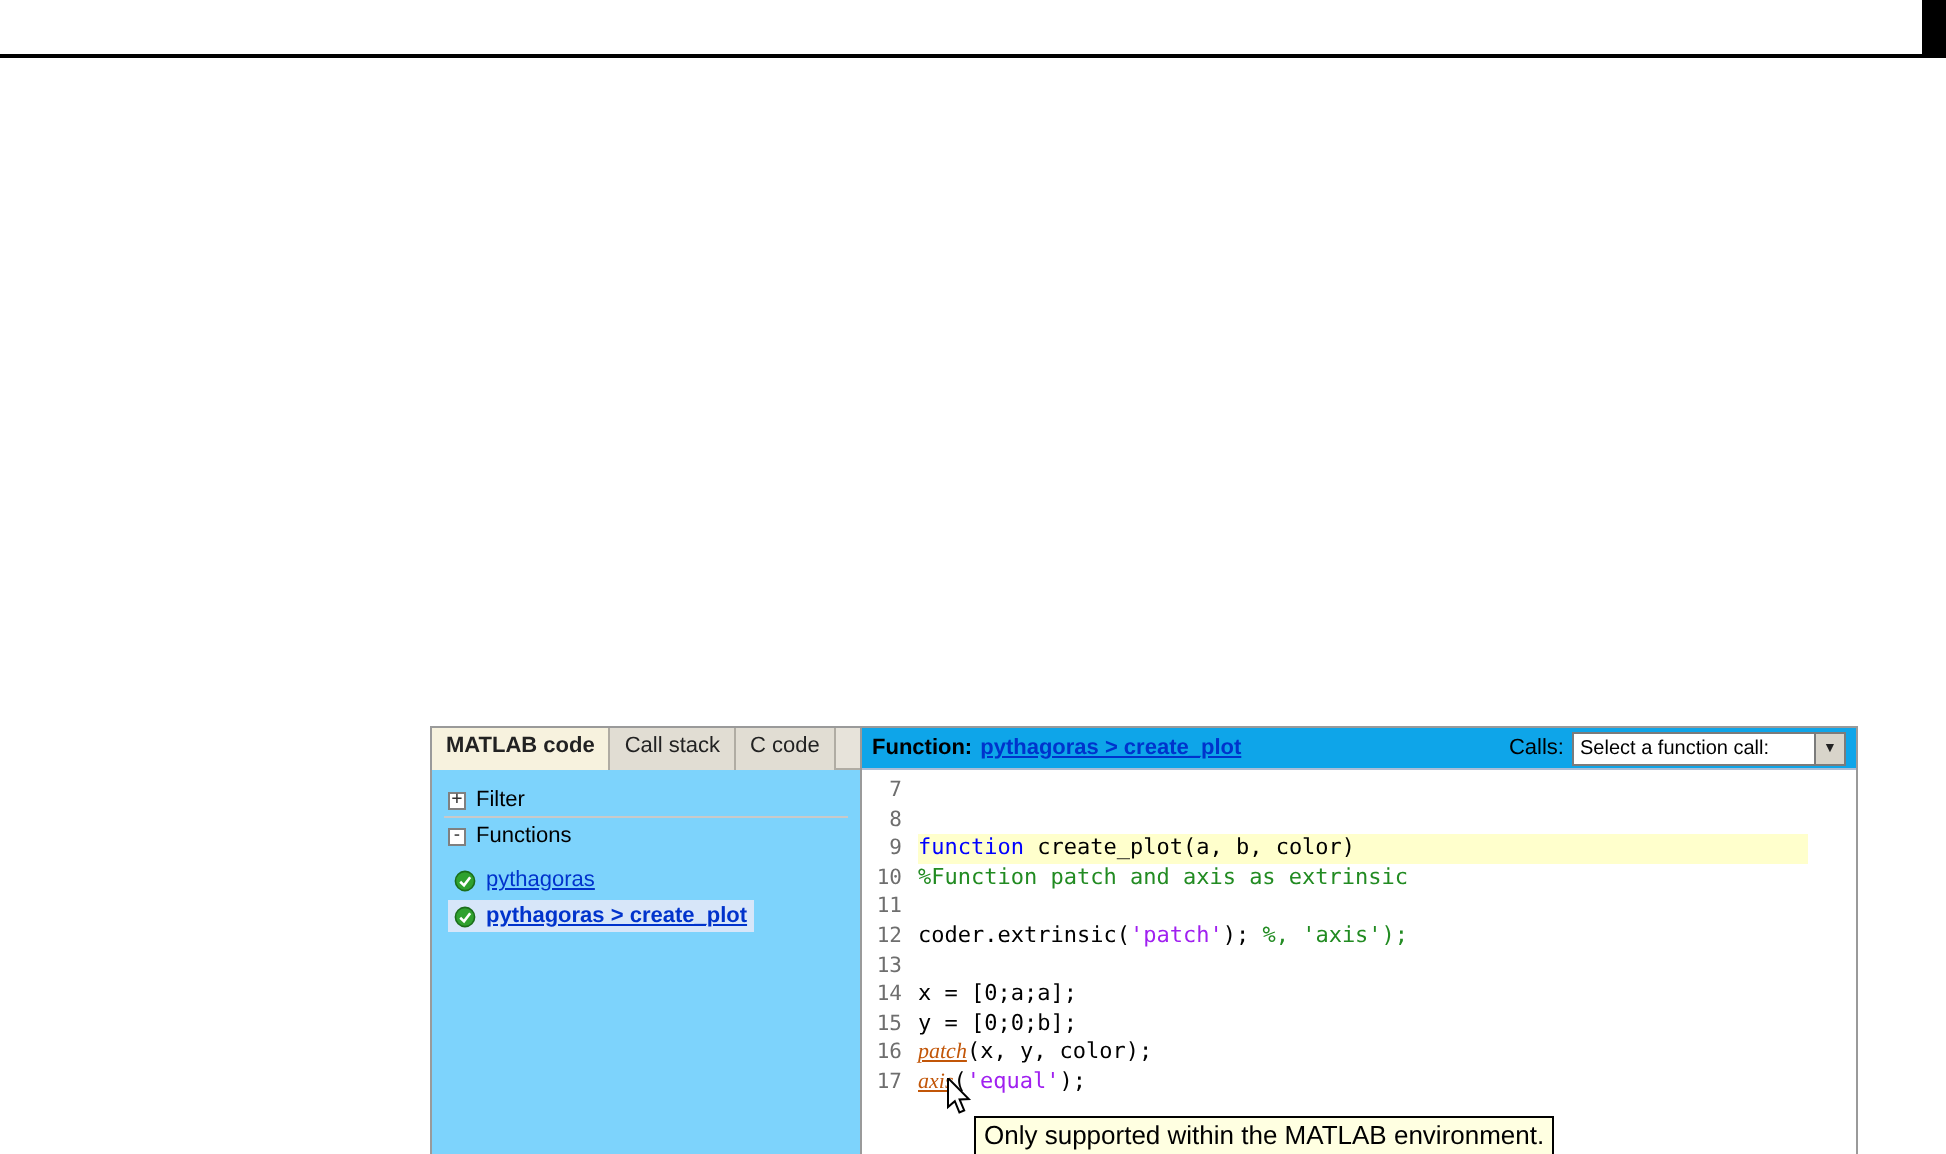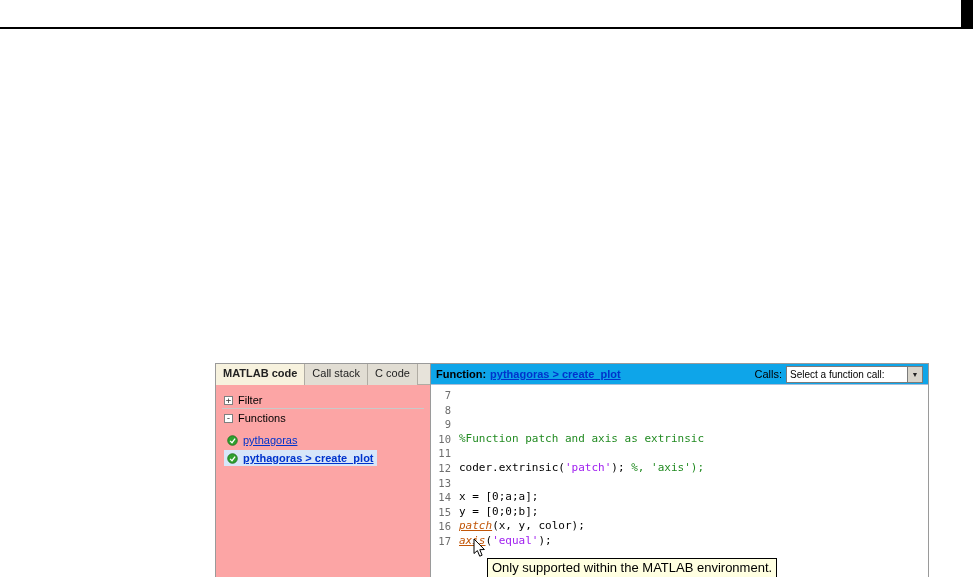--- a/index.html
+++ b/index.html
@@ -9,21 +9,21 @@
     overflow:hidden; font-family:"Liberation Sans", sans-serif; font-size:11px;
   }
   .top-border { position:absolute; left:0; top:27px; width:973px; height:2px; background:#000; }
   .corner-block { position:absolute; right:0; top:0; width:12px; height:27px; background:#000; }
 
   .report { position:absolute; left:215px; top:363px; width:714px; height:215px;
             border:1px solid #9a9a9a; background:#fff; }
 
   
   .left-panel { position:absolute; left:0; top:0; width:215px; height:100%;
-                border-right:1px solid #9a9a9a; background:#fca5a5; }
+                border-right:1px solid #9a9a9a; background:#7dd3fc; }
   .tab-bar { display:flex; height:21px; background:#e7e3da; border-bottom:1px solid #b0aca3; }
   .tab { padding:3px 7px 0 7px; font-size:11px; color:#222; background:#e1ddd3;
          border-right:1px solid #b0aca3; height:21px; cursor:default; }
   .tab.active { background:#f7f2de; font-weight:bold; }
   .tree-row { position:absolute; left:8px; display:flex; align-items:center; gap:5px; }
   .row-filter { top:30px; }
   .row-functions { top:48px; }
   .expand-box { display:inline-flex; width:9px; height:9px; border:1px solid #808080;
                 background:#fff; align-items:center; justify-content:center;
                 font-size:9px; line-height:7px; color:#333; font-family:"DejaVu Sans Mono",monospace; }
@@ -52,21 +52,21 @@
   .code-listing { position:absolute; left:0; right:0; top:21px; bottom:0; padding-top:3px;
                   font-family:"DejaVu Sans Mono", monospace; font-size:11px; background:#fff; }
   .code-line { display:flex; height:14.6px; line-height:14.6px; white-space:pre; }
   .line-num { width:20px; flex:none; text-align:right; margin-right:8px; color:#6e6e6e; font-size:10.5px; }
   .line-content { flex:1; margin-right:24px; }
   .code-line.hl .line-content { background:#ffffcc; }
   .sg-pl { color:#000; }
   .sg-kw { color:#0000ff; }
   .sg-cm { color:#228b22; }
   .sg-st { color:#a020f0; }
-  .sg-xl { color:#c25608; font-style:italic; text-decoration:underline; cursor:pointer; }
+  .sg-xl { color:#c25608; font-style:italic; text-decoration:underline; cursor:pointer;font-family:Liberation Serif, serif; }
 
   .tooltip { position:absolute; left:487px; top:558px; background:#ffffe1; border:1px solid #000;
              padding:1px 4px 2px 4px; font-size:13px; white-space:nowrap; z-index:6;
              font-family:"Liberation Sans", sans-serif; }
   .cursor { position:absolute; left:473px; top:539px; z-index:7; }
 </style>
 </head>
 <body>
 
 <div class="screen">
@@ -127,21 +127,21 @@
             <span class="dd-arrow-btn">
               <span>▼</span>
             </span>
           </span>
         </span>
       </div>
 
       <div class="code-listing">
           <div class="code-line"><span class="line-num">7</span><span class="line-content"></span></div>
           <div class="code-line"><span class="line-num">8</span><span class="line-content"></span></div>
-          <div class="code-line hl"><span class="line-num">9</span></div>
+          <div class="code-line hl"><span class="line-num">9</span><span class="line-content"><span class="sg-kw">function </span><span class="sg-pl">create_plot(a, b, color)</span></span></div>
           <div class="code-line"><span class="line-num">10</span><span class="line-content"><span class="sg-cm">%Function patch and axis as extrinsic</span></span></div>
           <div class="code-line"><span class="line-num">11</span><span class="line-content"></span></div>
           <div class="code-line"><span class="line-num">12</span><span class="line-content"><span class="sg-pl">coder.extrinsic(</span><span class="sg-st">'patch'</span><span class="sg-pl">); </span><span class="sg-cm">%, 'axis');</span></span></div>
           <div class="code-line"><span class="line-num">13</span><span class="line-content"></span></div>
           <div class="code-line"><span class="line-num">14</span><span class="line-content"><span class="sg-pl">x = [0;a;a];</span></span></div>
           <div class="code-line"><span class="line-num">15</span><span class="line-content"><span class="sg-pl">y = [0;0;b];</span></span></div>
           <div class="code-line"><span class="line-num">16</span><span class="line-content"><span class="sg-xl">patch</span><span class="sg-pl">(x, y, color);</span></span></div>
           <div class="code-line"><span class="line-num">17</span><span class="line-content"><span class="sg-xl">axis</span><span class="sg-pl">(</span><span class="sg-st">'equal'</span><span class="sg-pl">);</span></span></div>
         </div>
     </div>

